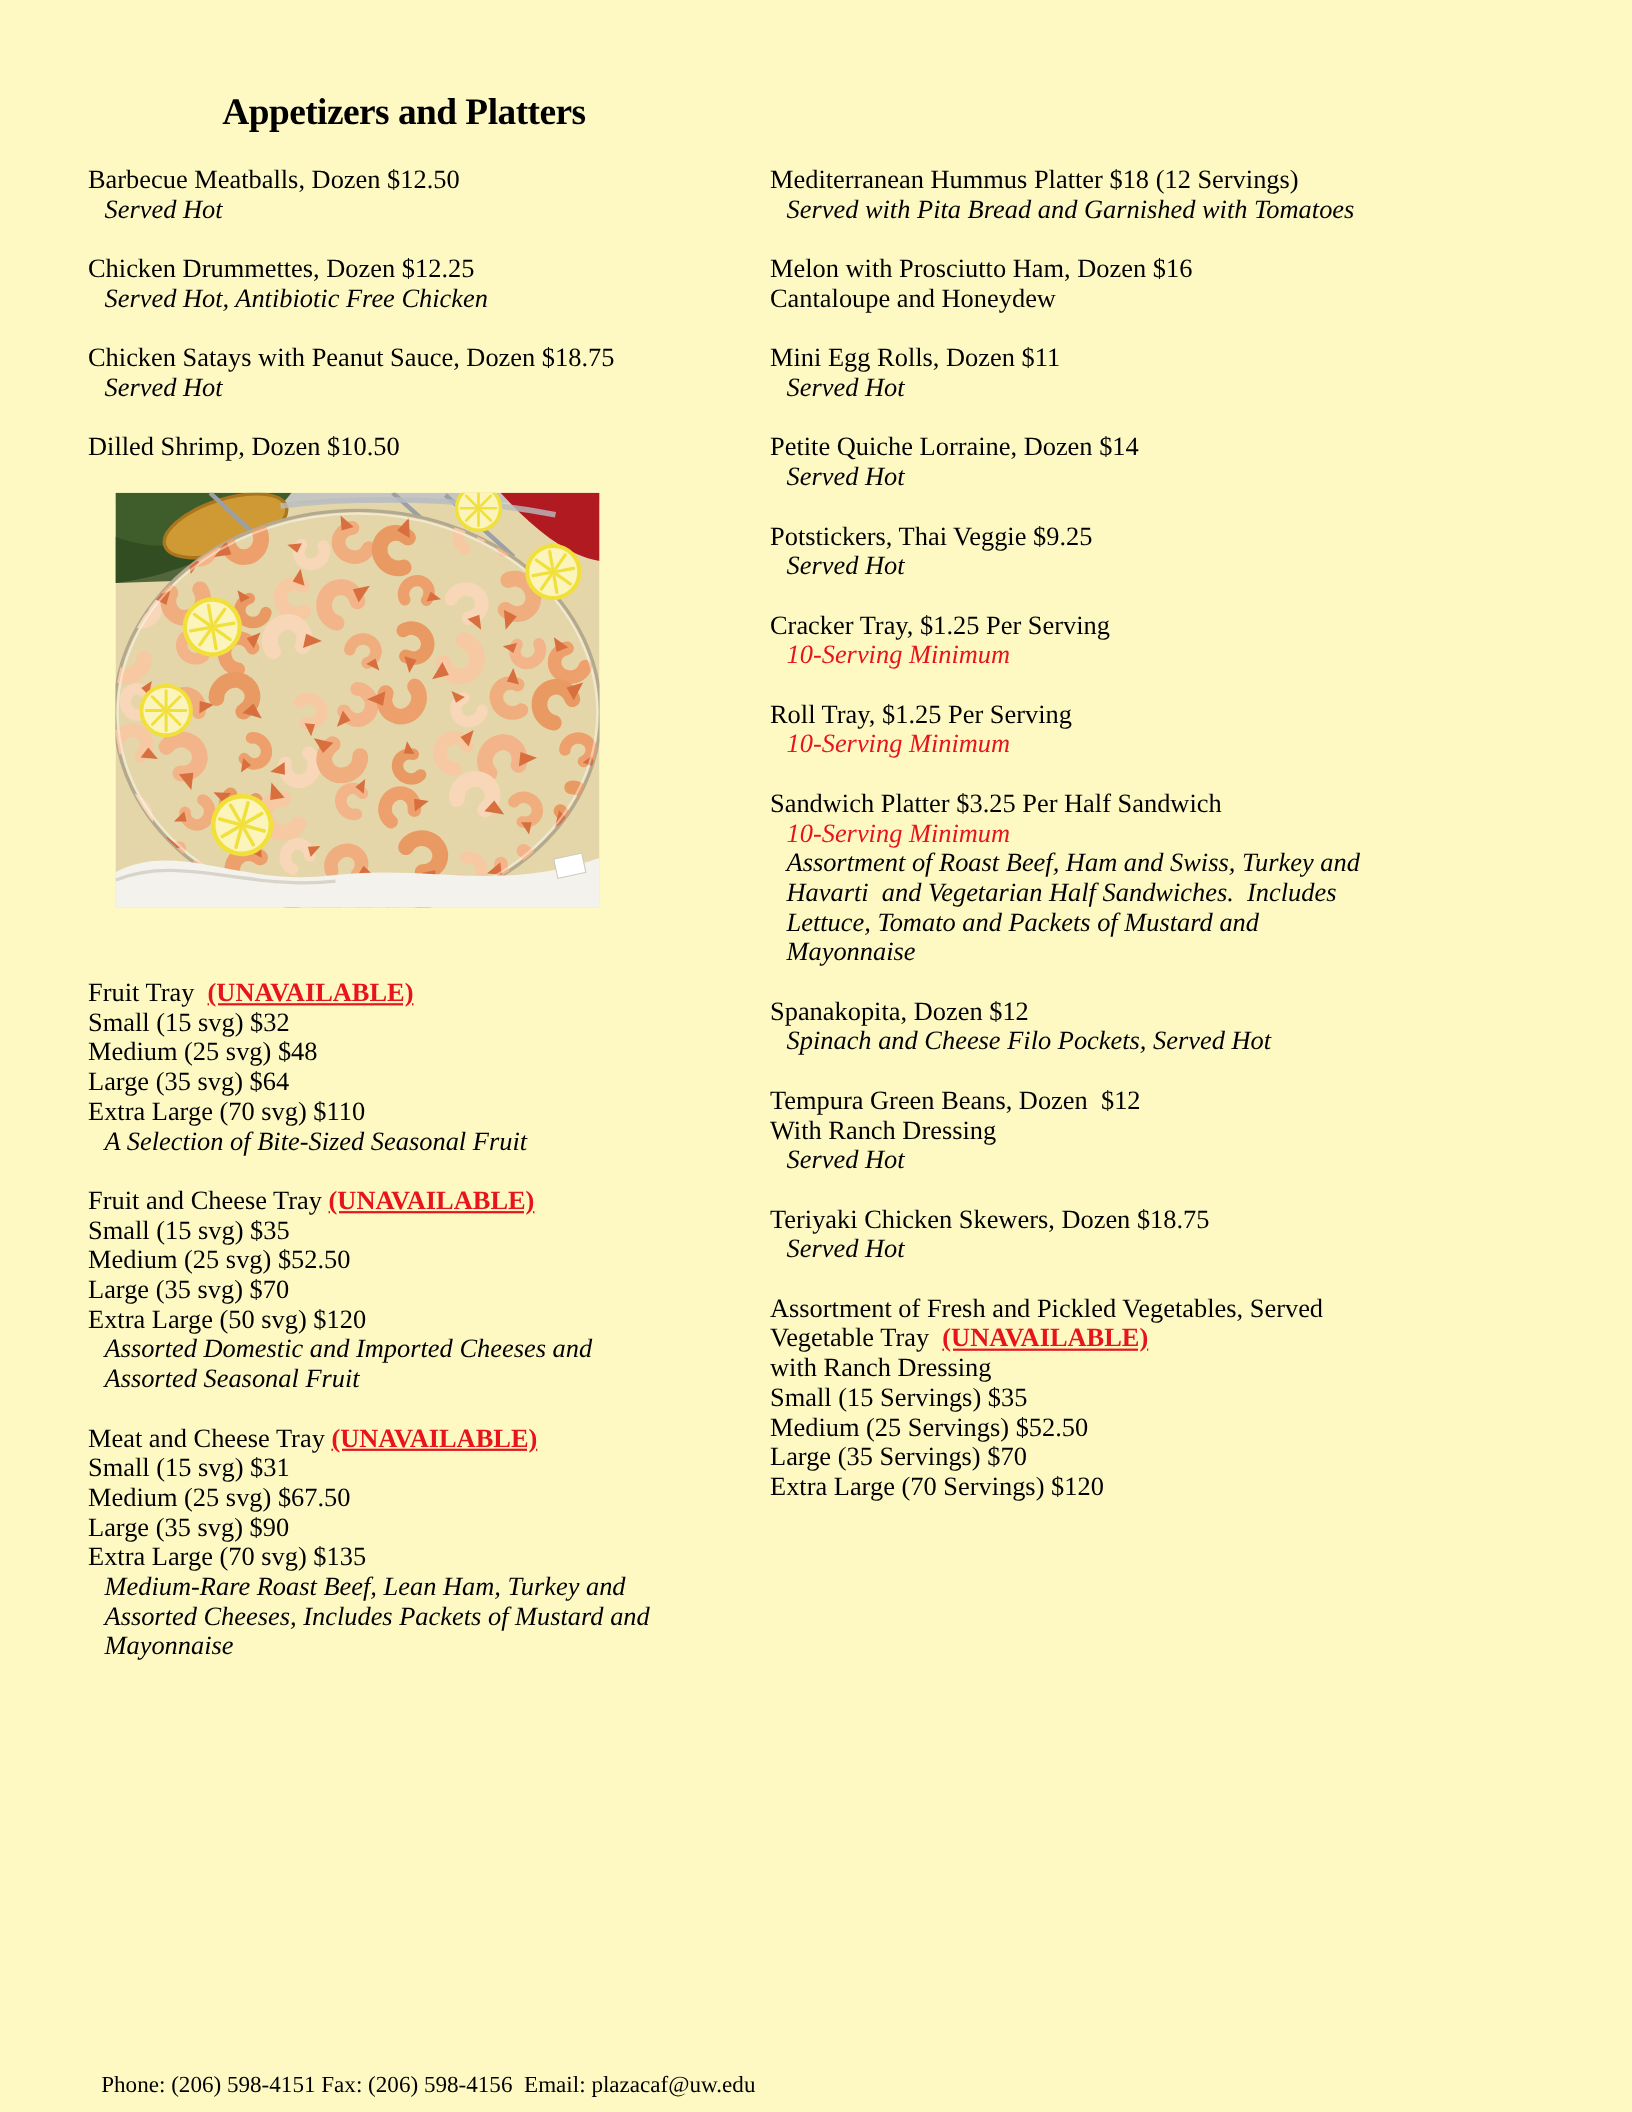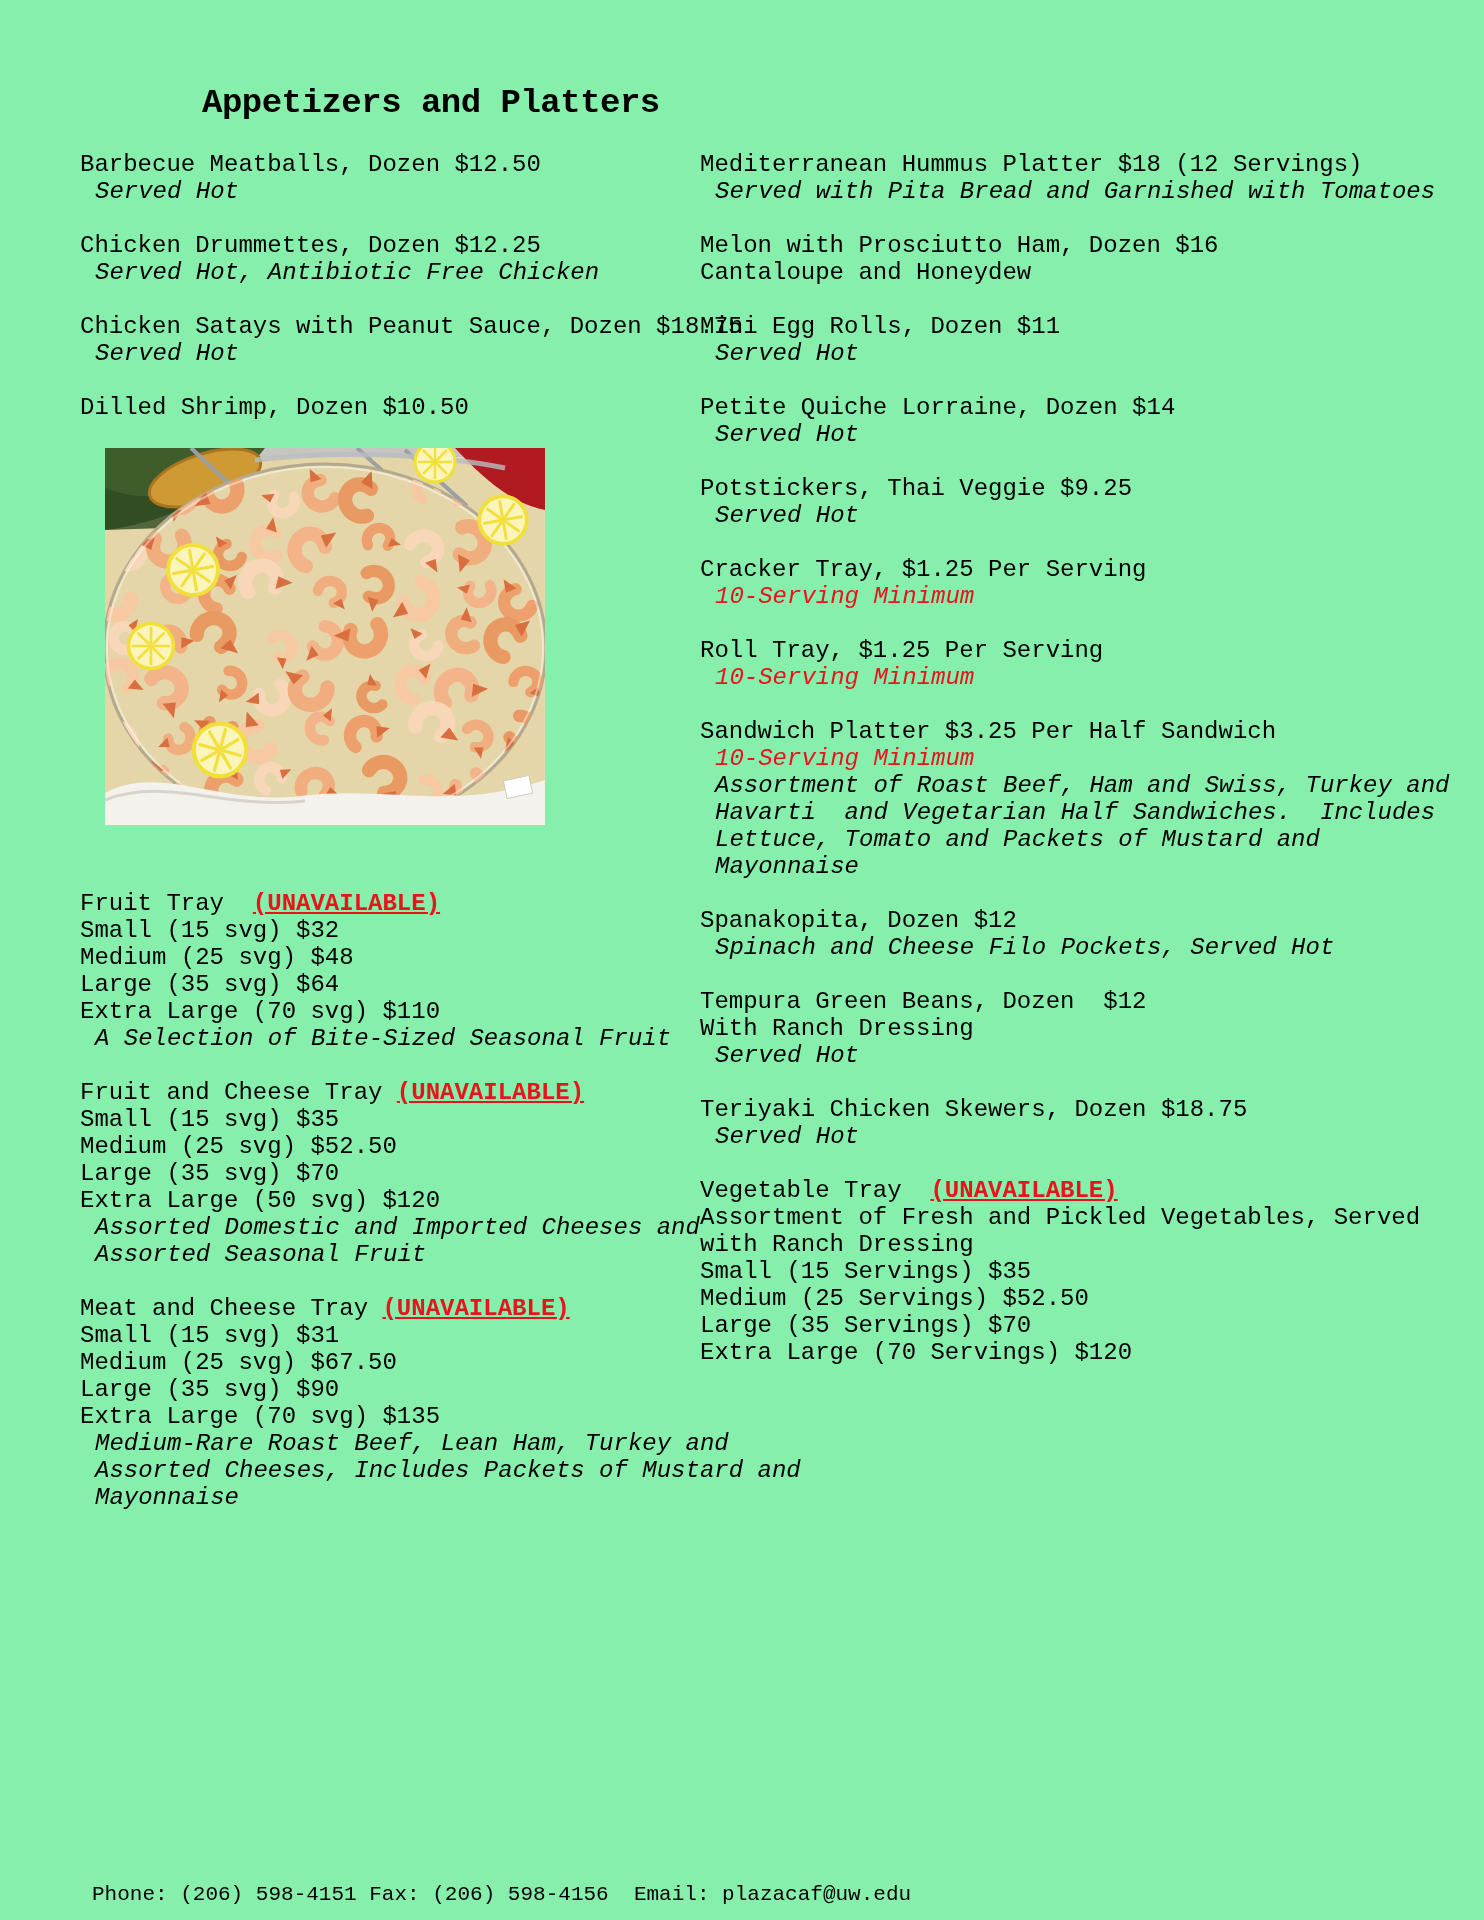--- a/index.html
+++ b/index.html
@@ -1,22 +1,22 @@
 <!DOCTYPE html>
 <html style="--red: #e8141c; --shrimp-tail: #d96f3f; --lemon-rind: #f1df3a; --lemon-flesh: #fbf4bb; --bowl: #e4d6a9; --greens: #3f5d2a; --cloth: #f4f2ec; --red-cloth: #b21a22; --gold: #cf9a33;"><head>
 <meta charset="utf-8">
 <style>
   :root{
     --red:#e8141c; --shrimp-tail:#d96f3f; --lemon-rind:#f1df3a; --lemon-flesh:#fbf4bb;
     --bowl:#e4d6a9; --greens:#3f5d2a; --cloth:#f4f2ec; --red-cloth:#b21a22; --gold:#cf9a33;
   }
   html,body{margin:0;padding:0;background:#ffffff;}
   .page{
-    position:relative; width:1484px; height:1920px; background:#86efac;
-    font-family:Liberation Mono, monospace; color:#000; overflow:hidden;
+    position:relative; width:1484px; height:1920px; background:#fef9c3;
+    font-family:Liberation Serif, serif; color:#000; overflow:hidden;
   }
   .title{
     position:absolute; left:202px; top:84px;
     font-size:34px; font-weight:bold; letter-spacing:-0.5px; white-space:pre;
   }
   .col{position:absolute; top:151px; font-size:24px; line-height:27px;}
   .col-left{left:80px; width:580px;}
   .col-right{left:700px; width:760px;}
   .block{margin:0 0 27px 0;}
   .line{white-space:pre;}
@@ -236,22 +236,22 @@
         <div class="block">
           <div class="line"><span class="">Tempura Green Beans, Dozen  $12</span></div>
           <div class="line"><span class="">With Ranch Dressing</span></div>
           <div class="line"><span class="it">Served Hot</span></div>
         </div>
         <div class="block">
           <div class="line"><span class="">Teriyaki Chicken Skewers, Dozen $18.75</span></div>
           <div class="line"><span class="it">Served Hot</span></div>
         </div>
         <div class="block">
+          <div class="line"><span class="">Assortment of Fresh and Pickled Vegetables, Served</span></div>
           <div class="line"><span class="">Vegetable Tray  </span><span class="unav">(UNAVAILABLE)</span></div>
-          <div class="line"><span class="">Assortment of Fresh and Pickled Vegetables, Served</span></div>
           <div class="line"><span class="">with Ranch Dressing</span></div>
           <div class="line"><span class="">Small (15 Servings) $35</span></div>
           <div class="line"><span class="">Medium (25 Servings) $52.50</span></div>
           <div class="line"><span class="">Large (35 Servings) $70</span></div>
           <div class="line"><span class="">Extra Large (70 Servings) $120</span></div>
         </div>
       </div>
   </div>
 
   <div class="footer">Phone: (206) 598-4151 Fax: (206) 598-4156  Email: plazacaf@uw.edu</div>

